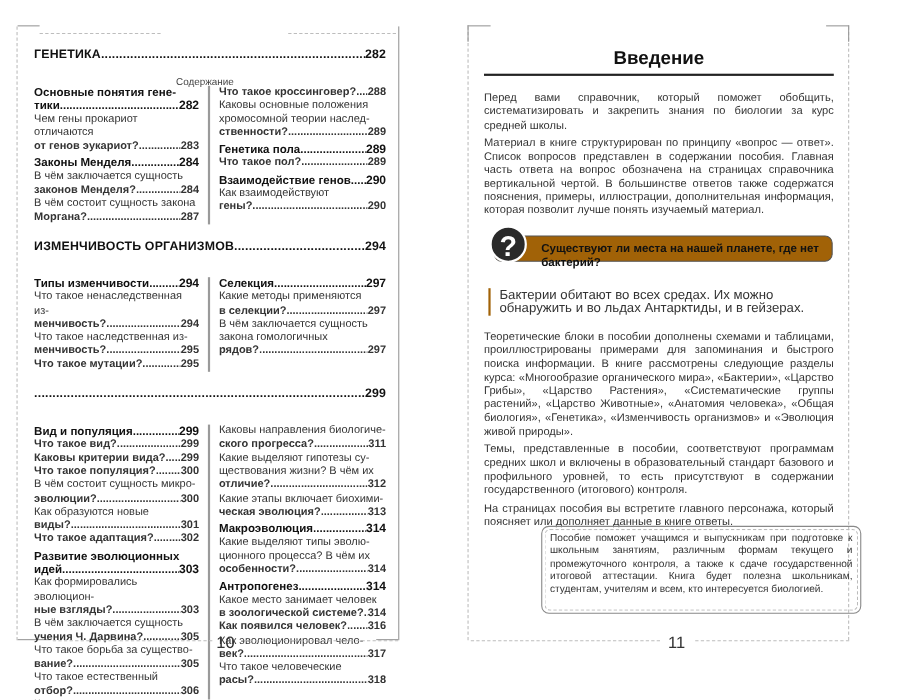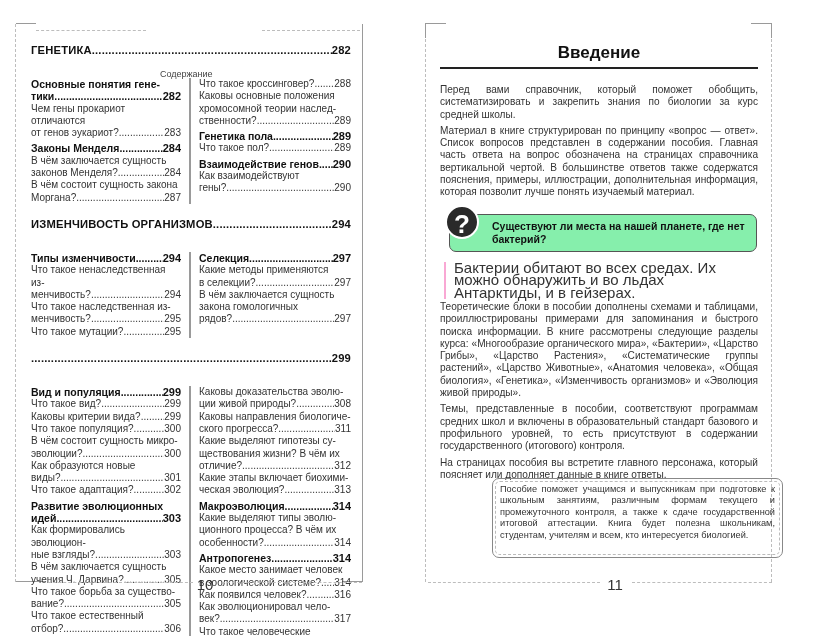--- a/index.html
+++ b/index.html
@@ -35,52 +35,52 @@
   .toc-section .t { flex: 0 0 auto; }
   .dots { flex: 1 1 auto; overflow: hidden; white-space: nowrap; }
   .dots::after { content: "..............................................................................................................................................................................................................."; }
   .toc-section .p { flex: 0 0 auto; }
   .cols { display: flex; margin-top: 22px; }
   .col { width: 50%; }
   .col-left { padding-right: 8px; border-right: 2px solid #9a9a9a; }
   .col-right { padding-left: 8px; }
   .entry { font-size: 10px; line-height: 12.3px; color: #333; }
   .entry .wrap { display: block; }
-  .entry .last { display: flex; white-space: nowrap; overflow: hidden; }
+  .entry .last { display: flex; white-space: nowrap; overflow: hidden; font-weight: bold; }
   .entry.sub { font-weight: bold; font-size: 10.5px; color: #111; margin-top: 3px; }
   .entry.sub:first-child { margin-top: 0; }
   .entry.sub .last .p { font-size: 11px; }
 
   
   .frame-r {
     position: absolute; left: 15px; top: 24px; width: 347px; height: 558px;
     border-left: 1px dashed #bdbdbd; border-right: 1px dashed #bdbdbd;
   }
   .frame-r::before { content: ""; position: absolute; left: -1px; top: -1px; width: 20px; border-top: 1px solid #9a9a9a; height: 14px; border-left: 1px solid #9a9a9a; }
   .frame-r::after { content: ""; position: absolute; right: -1px; top: -1px; width: 20px; border-top: 1px solid #9a9a9a; height: 14px; border-right: 1px solid #9a9a9a; }
   .intro-title {
     position: absolute; left: 30px; top: 43px; width: 318px; text-align: center;
     font-size: 17px; font-weight: bold; color: #111; padding-bottom: 4px;
     border-bottom: 2px solid #222;
   }
   .body-text { position: absolute; left: 30px; width: 318px; font-size: 10.1px; line-height: 12.3px; color: #333; text-align: justify; }
   .para { margin-bottom: 4px; }
   .qbox {
-    position: absolute; left: 39px; top: 214px; width: 308px; height: 38px;
-    background: #86efac; border: 1px solid #555; border-radius: 7px;
+    position: absolute; left: 39px; top: 214px; width: 308px; height: 24px;
+    background: #a16207; border: 1px solid #555; border-radius: 7px;
     padding: 5px 10px 0 42px; font-weight: bold; font-size: 10.5px; line-height: 12.5px; color: #111;
   }
   .q-icon {
     position: absolute; left: 445px; top: 205px; width: 34px; height: 34px; border-radius: 50%;
     background: #2a2a2a; color: #fff; font-weight: bold; font-size: 26px; line-height: 34px; text-align: center;
     border: 2px solid #fff;
   }
   .answer {
-    position: absolute; left: 34px; top: 262px; width: 310px; font-size: 15px; line-height: 12.3px; color: #333;
-    border-left: 2px solid #f9a8d4; padding-left: 8px;
+    position: absolute; left: 34px; top: 262px; width: 310px; font-size: 12px; line-height: 12.3px; color: #333;
+    border-left: 2px solid #a16207; padding-left: 8px;
   }
   .note {
     position: absolute; left: 82px; top: 478px; width: 291px; height: 80px;
     border: 1.5px solid #888; border-radius: 7px; padding: 5px 7px;
     font-size: 9.2px; line-height: 11.4px; color: #333; text-align: justify;
   }
   .note::before { content: ""; position: absolute; left: 2px; top: 2px; right: 2px; bottom: 2px; border: 1px dashed #bbb; border-radius: 5px; }
 </style>
 </head>
 <body>
@@ -362,28 +362,20 @@
                 <span>ции?</span>
                 <span class="dots"></span>
                 <span class="p">306</span>
               </span>
             </div>
             <div class="entry">
               <span class="wrap">Что относится к элементарным</span>
             </div>
           </div>
           <div class="col col-right">
-            <div class="entry">
-              <span class="wrap">Каковы доказательства эволю-</span>
-              <span class="last">
-                <span>ции живой природы?</span>
-                <span class="dots"></span>
-                <span class="p">308</span>
-              </span>
-            </div>
             <div class="entry">
               <span class="wrap">Каковы направления биологиче-</span>
               <span class="last">
                 <span>ского прогресса?</span>
                 <span class="dots"></span>
                 <span class="p">311</span>
               </span>
             </div>
             <div class="entry">
               <span class="wrap">Какие выделяют гипотезы су-</span>

